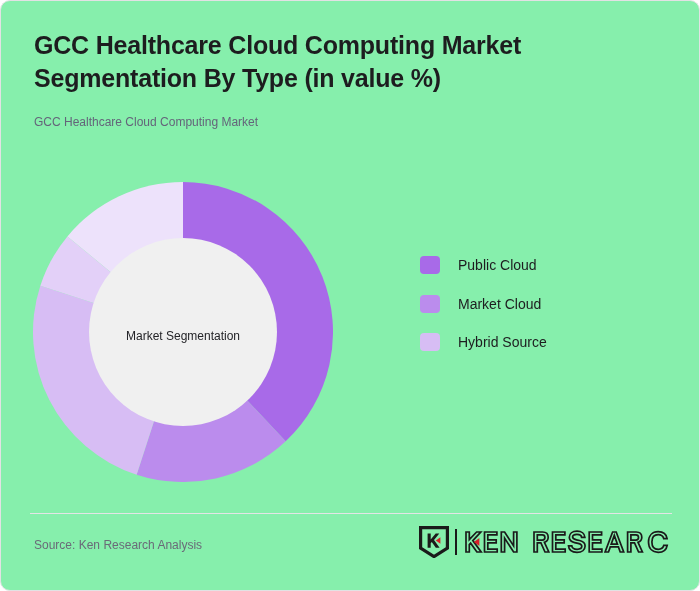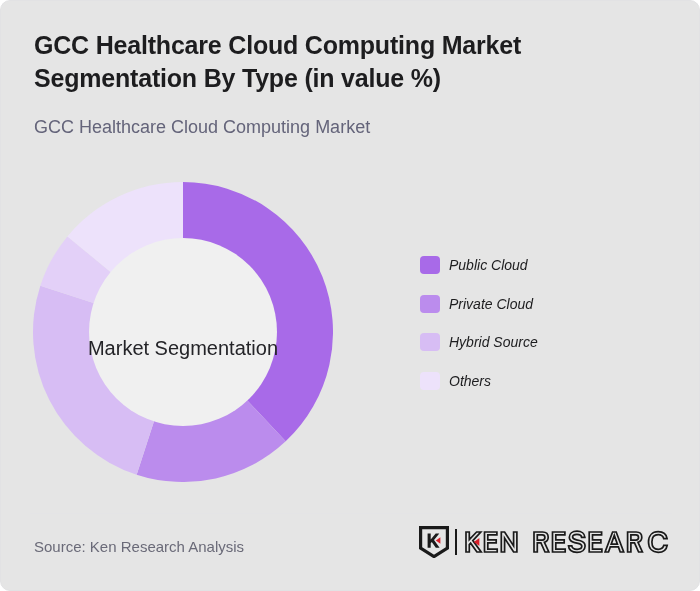--- a/index.html
+++ b/index.html
@@ -10,21 +10,21 @@
   }
   body {
     font-family: "Liberation Sans", sans-serif;
     -webkit-font-smoothing: antialiased;
   }
   #card {
     position: relative;
     width: 700px;
     height: 591px;
     box-sizing: border-box;
-    background: #e5e5e5;
+    background: #86efac;
     border: 1px solid #e2e2e4;
     border-radius: 10px;
     overflow: hidden;
   }
 
   
   #header {
     position: absolute;
     left: 33px;
     top: 28px;
@@ -33,21 +33,21 @@
   #chart-title {
     font-size: 25px;
     font-weight: bold;
     line-height: 1.32;
     color: #1d1d1f;
     letter-spacing: -0.2px;
     margin: 0;
     max-width: 520px;
   }
   .subtitle {
-    font-size: 18px;
+    font-size: 12px;
     color: #64647a;
     line-height: 1.58;
     margin: 0;
   }
   #subtitles {
     margin-top: 18px;
   }
 
   
   #chart-area {
@@ -63,27 +63,27 @@
     top: 11px;
     width: 300px;
     height: 300px;
   }
   #donut-svg {
     display: block;
   }
   #center-label {
     position: absolute;
     left: 0;
-    top: 16px;
+    top: 4px;
     width: 300px;
     height: 300px;
     display: flex;
     align-items: center;
     justify-content: center;
-    font-size: 20px;
+    font-size: 12px;
     color: #242428;
     pointer-events: none;
   }
 
   
   #legend {
     position: absolute;
     left: 419px;
     top: 75px;
   }
@@ -92,41 +92,40 @@
     align-items: center;
     height: 38.5px;
   }
   .legend-swatch {
     width: 20px;
     height: 18px;
     border-radius: 4px;
     flex: 0 0 auto;
   }
   .legend-label {
-    margin-left: 9px;
+    margin-left: 18px;
     font-size: 14px;
     color: #1d1d1f;
     white-space: nowrap;
-    font-style: italic;
   }
 
   
   #divider {
     position: absolute;
     left: 29px;
     top: 512px;
     width: 642px;
     height: 1px;
     background: #e4e4e6;
   }
   #source-text {
     position: absolute;
     left: 33px;
     top: 537px;
-    font-size: 15px;
+    font-size: 12px;
     color: #6a6a78;
   }
   #logo {
     position: absolute;
     right: 29px;
     top: 524px;
     display: flex;
     align-items: center;
     height: 34px;
   }
@@ -171,29 +170,25 @@
       <div id="center-label">Market Segmentation</div>
     </div>
 
     <div id="legend">
         <div class="legend-item">
           <span class="legend-swatch" style="background: rgb(168, 106, 232);"></span>
           <span class="legend-label">Public Cloud</span>
         </div>
         <div class="legend-item">
           <span class="legend-swatch" style="background: rgb(187, 140, 237);"></span>
-          <span class="legend-label">Private Cloud</span>
+          <span class="legend-label">Market Cloud</span>
         </div>
         <div class="legend-item">
           <span class="legend-swatch" style="background: rgb(215, 189, 244);"></span>
           <span class="legend-label">Hybrid Source</span>
-        </div>
-        <div class="legend-item">
-          <span class="legend-swatch" style="background: rgb(237, 226, 251);"></span>
-          <span class="legend-label">Others</span>
         </div>
       </div>
   </div>
 
   <div id="divider"></div>
 
   <div id="source-text">Source: Ken Research Analysis</div>
 
   <div id="logo">
     <svg id="logo-mark" width="30" height="32" viewBox="0 0 30 32">

